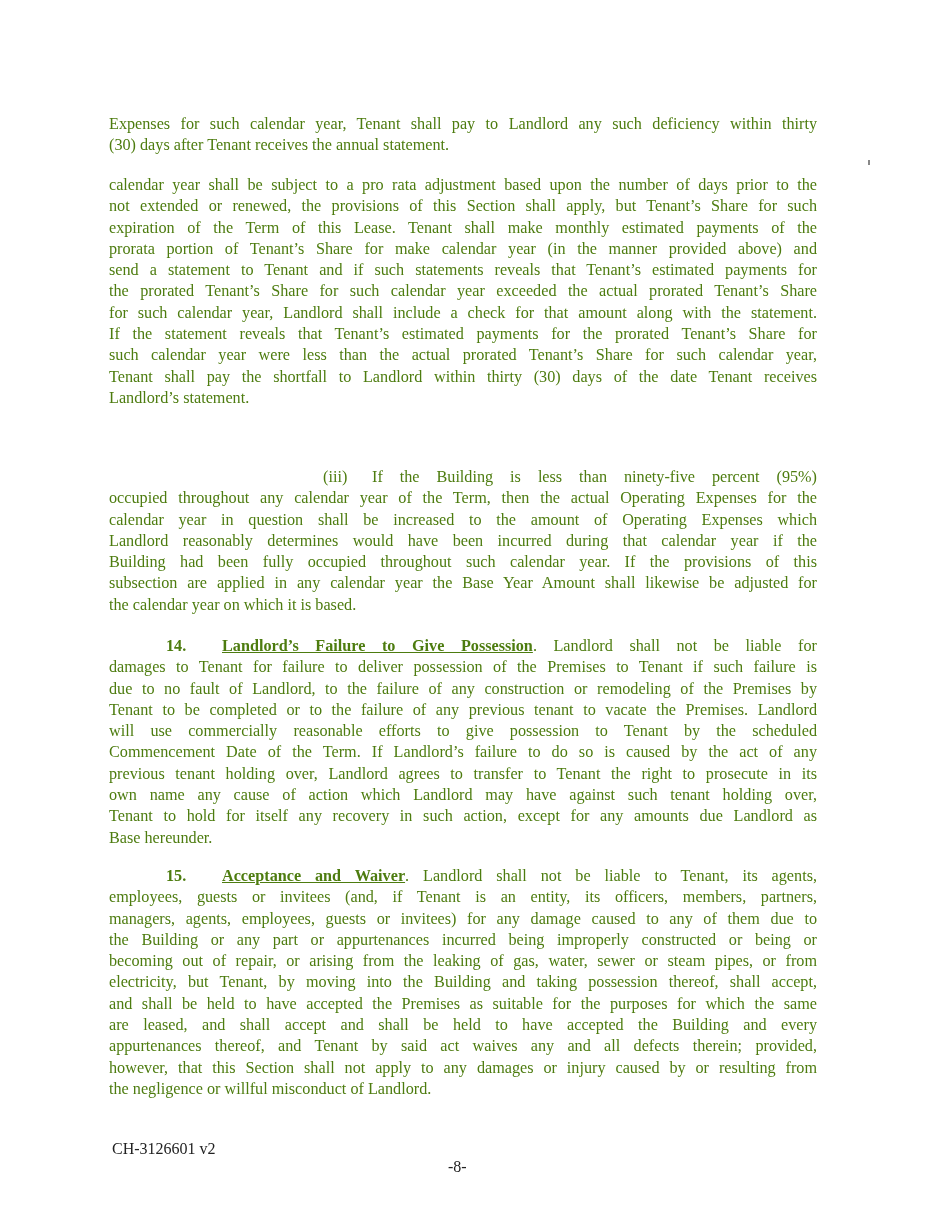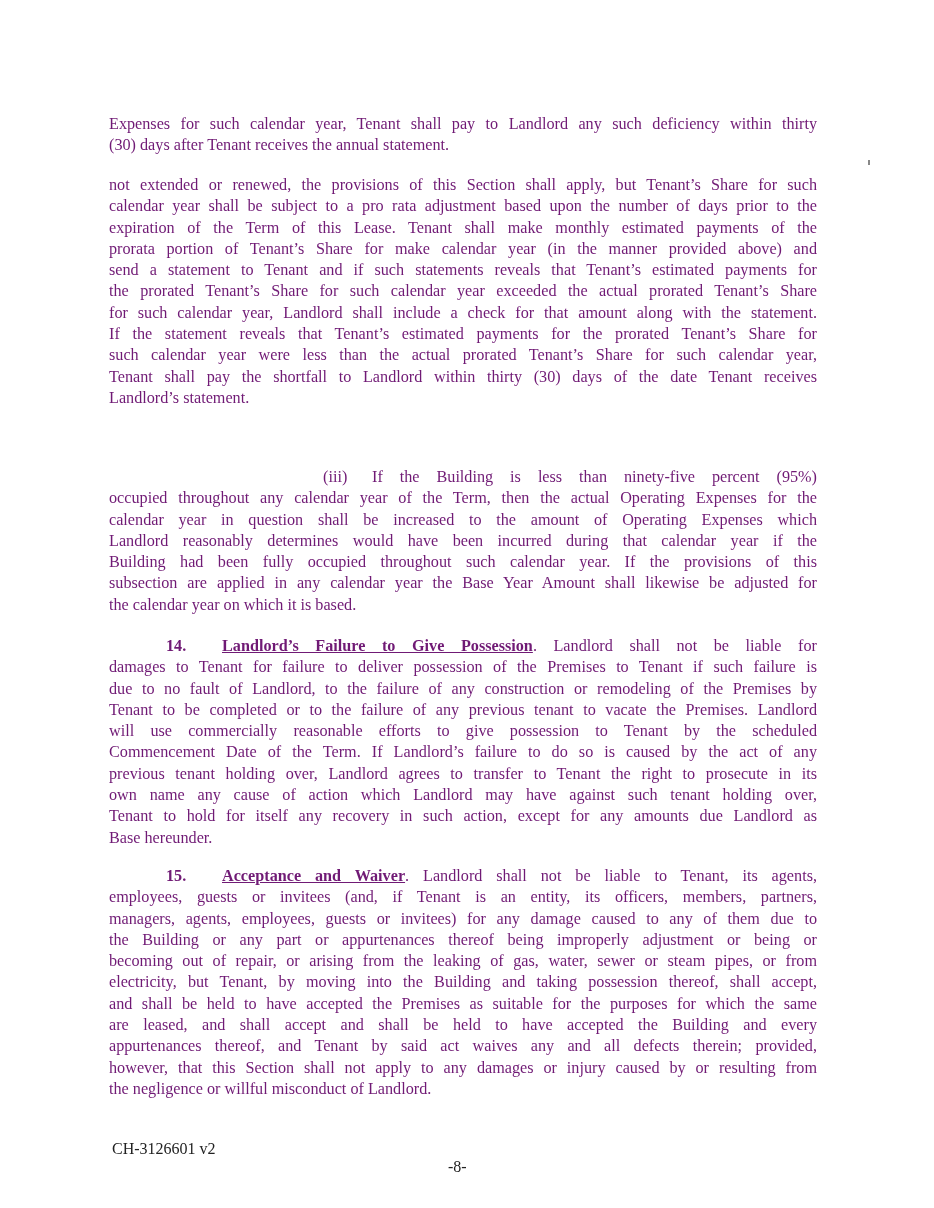--- a/index.html
+++ b/index.html
@@ -1,21 +1,21 @@
 <!DOCTYPE html>
 <html><head>
 <meta charset="utf-8">
 <style>
   html, body { margin:0; padding:0; background:#ffffff; }
   body { width:934px; height:1208px; position:relative; overflow:hidden; }
   .page { position:absolute; left:0; top:0; width:934px; height:1208px; background:#fff; }
   .txt {
     position:absolute; left:109px; width:708px;
     font-family:"Liberation Serif", serif; font-size:16.2px; line-height:21.3px;
-    color:#701a75; text-align:justify; margin:0;
+    color:#4d7c0f; text-align:justify; margin:0;
   }
   .txt .line { display:block; text-align:justify; text-align-last:justify; white-space:nowrap; }
   .txt .line.last { text-align-last:left; }
   .indent-sub { display:inline-block; width:214px; }
   .indent-sec { display:inline-block; width:57px; }
   .secnum { font-weight:bold; display:inline-block; width:56px; }
   .sectitle { font-weight:bold; text-decoration:underline; }
   .subnum { display:inline-block; width:49px; }
   .footer-id { position:absolute; left:112px; top:1140px; font-family:"Liberation Serif", serif; font-size:16px; color:#222; }
   .page-num { position:absolute; left:448px; top:1158px; font-family:"Liberation Serif", serif; font-size:16px; color:#222; }
@@ -25,22 +25,22 @@
 <body>
 
 <div class="page">
 
   <div class="txt" style="top:114px;">
     <span class="line">Expenses for such calendar year, Tenant shall pay to Landlord any such deficiency within thirty</span>
     <span class="line last">(30) days after Tenant receives the annual statement.</span>
   </div>
 
   <div class="txt" style="top:175px;">
+    <span class="line">calendar year shall be subject to a pro rata adjustment based upon the number of days prior to the</span>
     <span class="line">not extended or renewed, the provisions of this Section shall apply, but Tenant’s Share for such</span>
-    <span class="line">calendar year shall be subject to a pro rata adjustment based upon the number of days prior to the</span>
     <span class="line">expiration of the Term of this Lease.  Tenant shall make monthly estimated payments of the</span>
     <span class="line">prorata portion of Tenant’s Share for make calendar year (in the manner provided above) and</span>
     <span class="line">send a statement to Tenant and if such statements reveals that Tenant’s estimated payments for</span>
     <span class="line">the prorated Tenant’s Share for such calendar year exceeded the actual prorated Tenant’s Share</span>
     <span class="line">for such calendar year, Landlord shall include a check for that amount along with the statement.</span>
     <span class="line">If the statement reveals that Tenant’s estimated payments for the prorated Tenant’s Share for</span>
     <span class="line">such calendar year were less than the actual prorated Tenant’s Share for such calendar year,</span>
     <span class="line">Tenant shall pay the shortfall to Landlord within thirty (30) days of the date Tenant receives</span>
     <span class="line last">Landlord’s statement.</span>
   </div>
@@ -65,21 +65,21 @@
     <span class="line">previous tenant holding over, Landlord agrees to transfer to Tenant the right to prosecute in its</span>
     <span class="line">own name any cause of action which Landlord may have against such tenant holding over,</span>
     <span class="line">Tenant to hold for itself any recovery in such action, except for any amounts due Landlord as</span>
     <span class="line last">Base hereunder.</span>
   </div>
 
   <div class="txt" style="top:866px;">
     <span class="line"><span class="indent-sec"></span><span class="secnum">15.</span><span class="sectitle">Acceptance and Waiver</span><span>.  Landlord shall not be liable to Tenant, its agents,</span></span>
     <span class="line">employees, guests or invitees (and, if Tenant is an entity, its officers, members, partners,</span>
     <span class="line">managers, agents, employees, guests or invitees) for any damage caused to any of them due to</span>
-    <span class="line">the Building or any part or appurtenances thereof being improperly adjustment or being or</span>
+    <span class="line">the Building or any part or appurtenances incurred being improperly constructed or being or</span>
     <span class="line">becoming out of repair, or arising from the leaking of gas, water, sewer or steam pipes, or from</span>
     <span class="line">electricity, but Tenant, by moving into the Building and taking possession thereof, shall accept,</span>
     <span class="line">and shall be held to have accepted the Premises as suitable for the purposes for which the same</span>
     <span class="line">are leased, and shall accept and shall be held to have accepted the Building and every</span>
     <span class="line">appurtenances thereof, and Tenant by said act waives any and all defects therein; provided,</span>
     <span class="line">however, that this Section shall not apply to any damages or injury caused by or resulting from</span>
     <span class="line last">the negligence or willful misconduct of Landlord.</span>
   </div>
 
   <div class="speck"></div>

